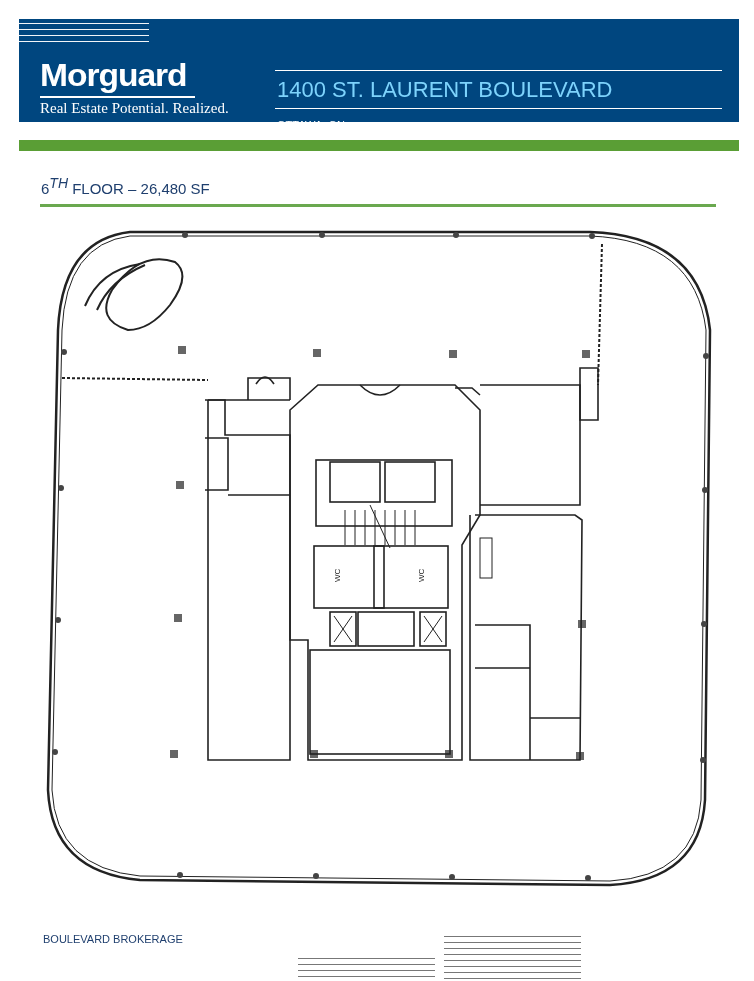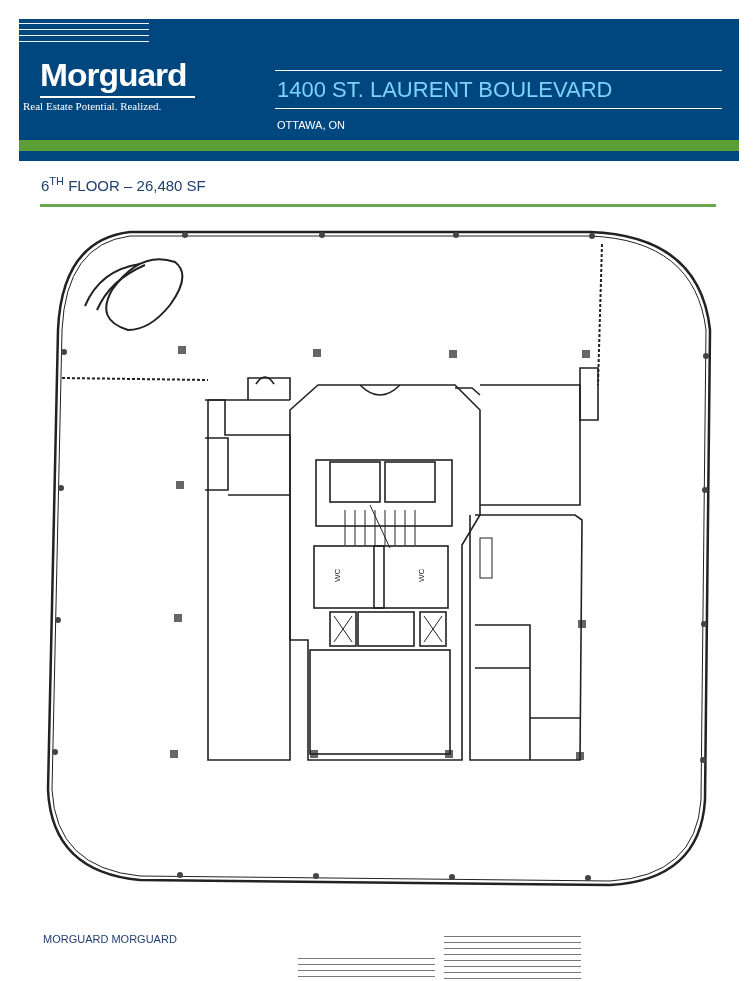--- a/index.html
+++ b/index.html
@@ -1,29 +1,29 @@
 <!DOCTYPE html>
 <html><head>
 <meta charset="utf-8">
 <style>
   * { margin:0; padding:0; box-sizing:border-box; }
   body { width:754px; height:981px; background:#ffffff; position:relative; overflow:hidden; font-family:"Liberation Sans", sans-serif; }
-  .header { position:absolute; left:19px; top:19px; width:720px; height:142px; background:#00467f; }
+  .header { position:absolute; left:19px; top:19px; width:720px; height:103px; background:#00467f; }
   .header-green { position:absolute; left:19px; top:140px; width:720px; height:11px; background:#5a9e35; }
   .stripes { position:absolute; left:0; top:4px; width:130px; }
   .stripes div { height:1px; background:#ffffff; margin-bottom:5px; opacity:0.95; }
   .logo { position:absolute; left:21px; top:38px; color:#fff; font-family:"Liberation Sans", sans-serif; font-weight:bold; font-size:32px; letter-spacing:-1px; transform:scaleX(1.05); transform-origin:left; }
   .logo-rule { position:absolute; left:21px; top:77px; width:155px; height:2px; background:#fff; }
-  .tagline { position:absolute; left:4px; top:81px; color:#fff; font-family:"Liberation Serif", serif; font-size:11px; }
+  .tagline { position:absolute; left:21px; top:81px; color:#fff; font-family:"Liberation Serif", serif; font-size:15px; }
   .addr-rule-top { position:absolute; left:256px; top:51px; width:447px; height:1px; background:#fff; }
   .addr-rule-bot { position:absolute; left:256px; top:89px; width:447px; height:1px; background:#fff; }
   .address { position:absolute; left:258px; top:58px; color:#7dd3fc; font-size:22px;text-align:right; }
   .city { position:absolute; left:258px; top:100px; color:#fff; font-size:11px;text-align:center; }
   .floor-title { position:absolute; left:41px; top:175px; color:#1f3f6e; font-size:15px; }
-  .floor-title sup { font-size:11px; vertical-align:6px; }
+  .floor-title sup { font-size:14px; vertical-align:6px;font-style:italic; }
   .floor-rule { position:absolute; left:40px; top:204px; width:676px; height:3px; background:#6aa84f; }
   .plan { position:absolute; left:40px; top:222px; width:680px; height:672px; }
   .footer-left { position:absolute; left:43px; top:933px; color:#1f3f6e; font-size:11px; }
   .fl-lines { position:absolute; }
   .fl-lines div { height:1px; background:#777; margin-bottom:5px; }
 </style>
 </head>
 <body>
 
 <div class="header">
@@ -128,21 +128,21 @@
 
   <path d="M480 385 L580 385 L580 505 L480 505"></path>
   <path d="M580 368 L598 368 L598 420 L580 420 Z"></path>
   <path d="M475 515 L575 515 L582 520 L580 760 L470 760 L470 515"></path>
   <path d="M475 625 L530 625 L530 760"></path>
   <path d="M475 668 L530 668"></path>
   <path d="M530 718 L580 718"></path>
   <rect x="480" y="538" width="12" height="40" stroke-width="1"></rect>
 </svg>
 
-<div class="footer-left">MORGUARD MORGUARD</div>
+<div class="footer-left">BOULEVARD BROKERAGE</div>
 <div class="fl-lines" style="left:298px; top:958px; width:137px;">
   <div></div>
     <div></div>
     <div></div>
     <div></div>
 </div>
 <div class="fl-lines" style="left:444px; top:936px; width:137px;">
   <div></div>
     <div></div>
     <div></div>

